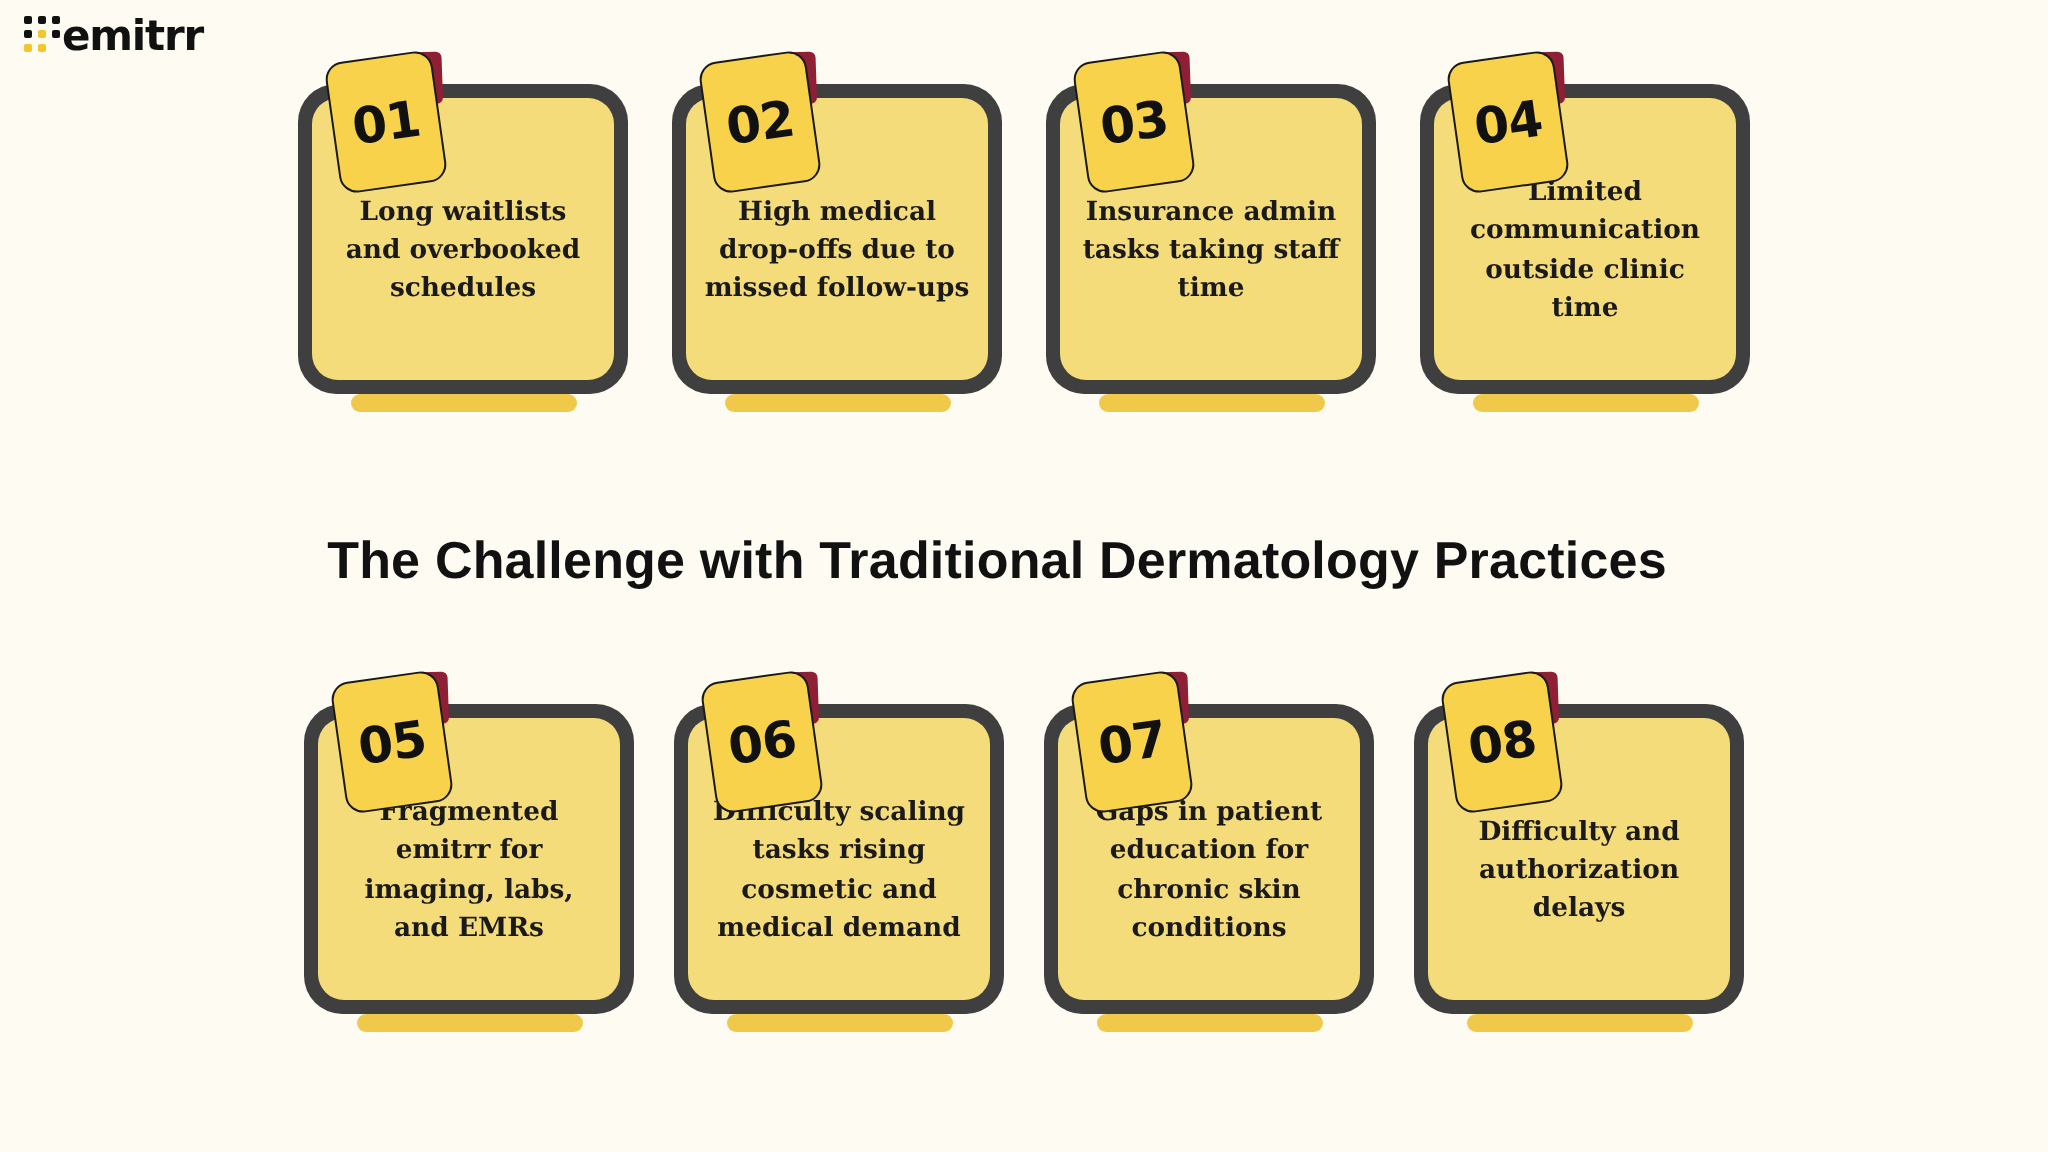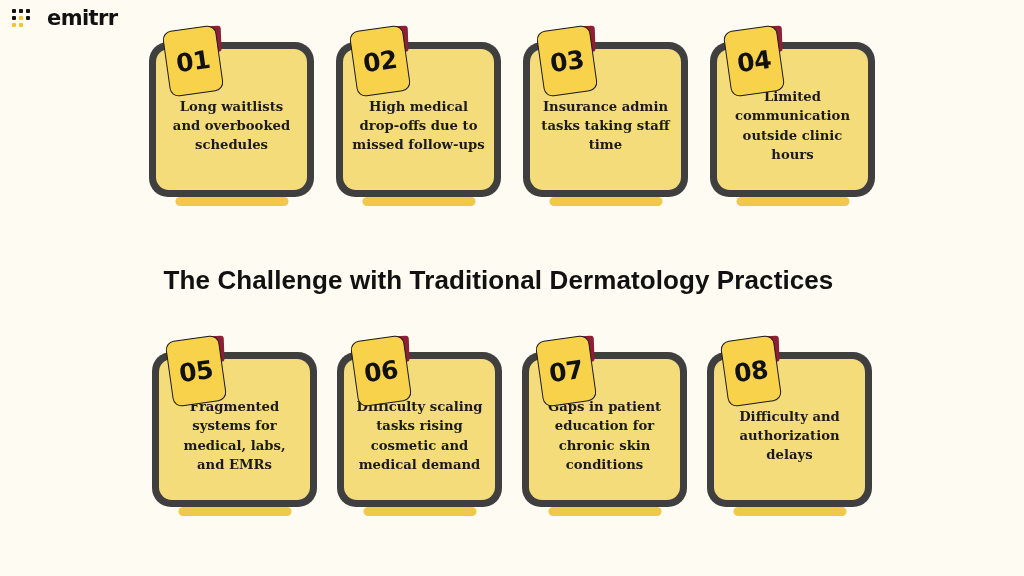--- a/index.html
+++ b/index.html
@@ -14,22 +14,21 @@
     overflow: hidden;
     position: relative;
   }
 
   
   .logo {
     position: absolute;
     left: 12px;
     top: 8px;
     display: flex;
-    align-items: center;
-    gap: 16px;
+    gap: 0;
   }
   .logo-mark {
     width: 19px;
     height: 19px;
     display: block;
   }
   .logo-word {
     font-family: "DejaVu Sans", sans-serif;
     font-weight: bold;
     font-size: 21px;
@@ -210,42 +209,42 @@
       <div class="badge">
         <span class="badge-num">03</span>
       </div>
     </div>
     <div class="card-bar"></div>
   </div>
 
   <div class="card">
     <div class="card-frame">
       <div class="card-inner">
-        <div class="card-text">Limited communication outside clinic hours</div>
+        <div class="card-text">Limited communication outside clinic time</div>
       </div>
     </div>
     <div class="badge-wrap">
       <div class="badge-tab"></div>
       <div class="badge">
         <span class="badge-num">04</span>
       </div>
     </div>
     <div class="card-bar"></div>
   </div>
 
 </div>
 
 <h1 class="title">The Challenge with Traditional Dermatology Practices</h1>
 
 <div class="row row-bottom">
 
   <div class="card">
     <div class="card-frame">
       <div class="card-inner">
-        <div class="card-text">Fragmented systems for medical, labs, and EMRs</div>
+        <div class="card-text">Fragmented emitrr for imaging, labs, and EMRs</div>
       </div>
     </div>
     <div class="badge-wrap">
       <div class="badge-tab"></div>
       <div class="badge">
         <span class="badge-num">05</span>
       </div>
     </div>
     <div class="card-bar"></div>
   </div>

